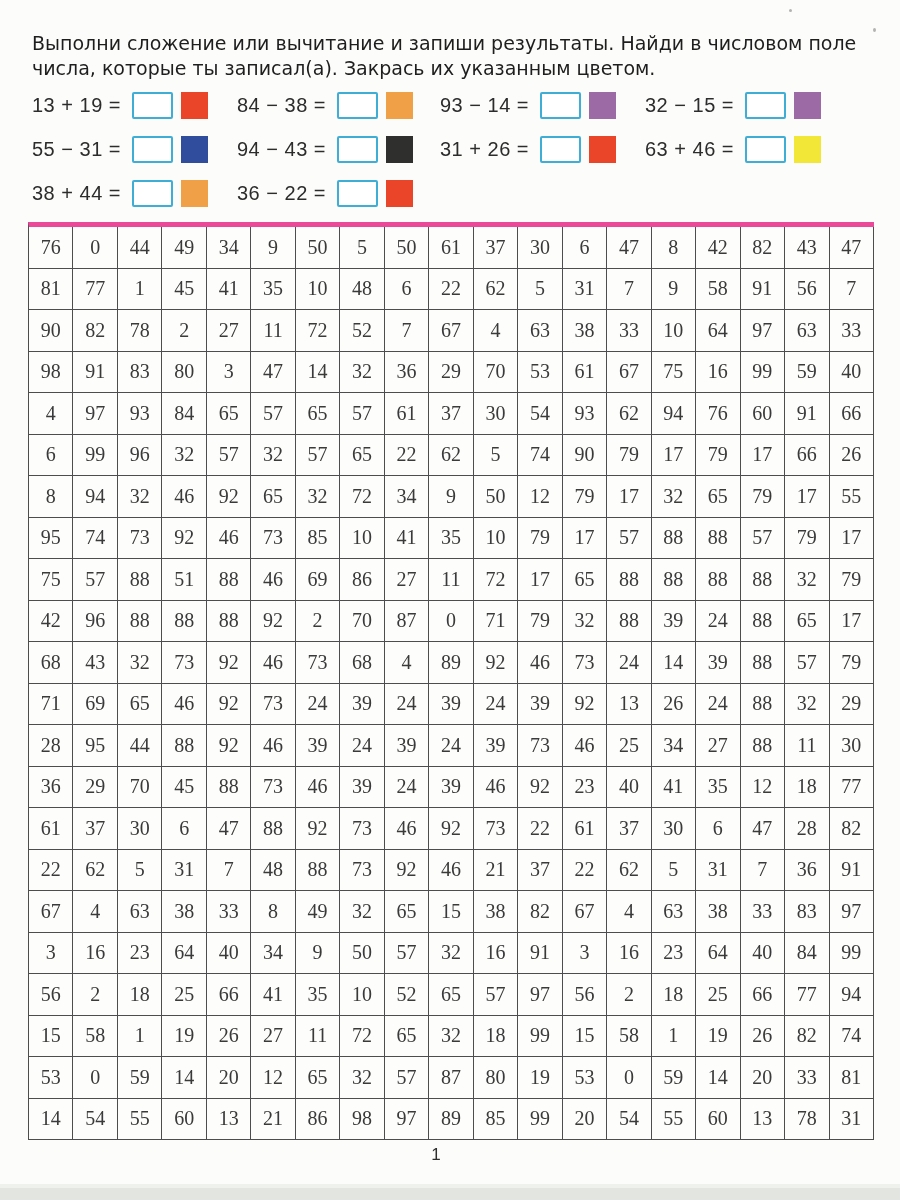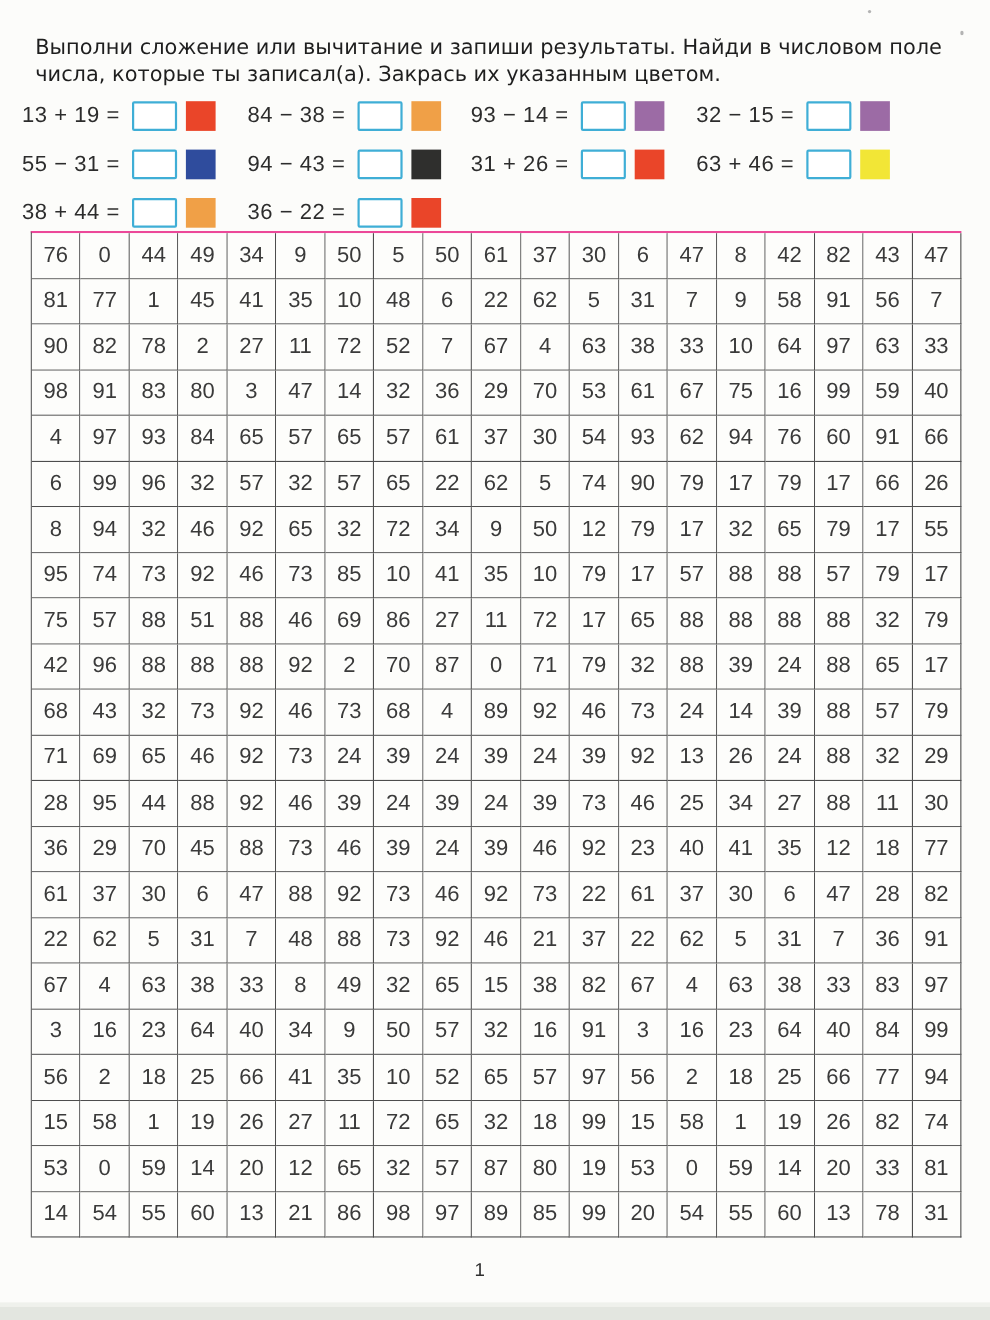--- a/index.html
+++ b/index.html
@@ -7,38 +7,38 @@
     width:900px;height:1200px;position:relative;overflow:hidden;
     background:#fcfcfa;
     font-family:"Liberation Sans",sans-serif;
   }
   .instructions{
     position:absolute;left:32px;top:31px;width:856px;
     font-family:"DejaVu Sans",sans-serif;font-weight:400;
     font-size:19px;line-height:25px;color:#1e1e1e;
   }
   .equations{
-    position:absolute;left:20px;top:90px;width:836px;
+    position:absolute;left:32px;top:90px;width:836px;
     display:grid;grid-template-columns:205px 203px 205px 1fr;
     grid-auto-rows:30px;row-gap:14px;
   }
   .eq{display:flex;align-items:center;height:30px;}
   .eq-text{
     width:100px;flex:none;font-size:20px;color:#2c2c2c;
     white-space:pre;letter-spacing:0.5px;
   }
   .answer-box{
     width:37px;height:23px;flex:none;background:#ffffff;
     border:2px solid #3faed6;border-radius:2px;margin-right:8px;
   }
   .color-square{width:27px;height:27px;flex:none;}
   .number-grid{
-    position:absolute;left:28px;top:210px;width:845px;height:913px;
+    position:absolute;left:28px;top:222px;width:845px;height:913px;
     display:grid;grid-template-columns:repeat(19,1fr);grid-template-rows:repeat(22,1fr);
-    border-top:2px solid #ec4899;border-left:1px solid #4d4d4d;
+    border-top:5px solid #ec4899;border-left:1px solid #4d4d4d;font-family:Liberation Serif, serif;
   }
   .cell{
     display:flex;align-items:center;justify-content:center;
     border-right:1px solid #4d4d4d;border-bottom:1px solid #4d4d4d;
     font-size:20px;color:#3a3a3a;background:#fdfdfb;
   }
   .page-number{
     position:absolute;left:0;top:1145px;width:872px;text-align:center;
     font-size:17px;color:#2e2e2e;
   }

